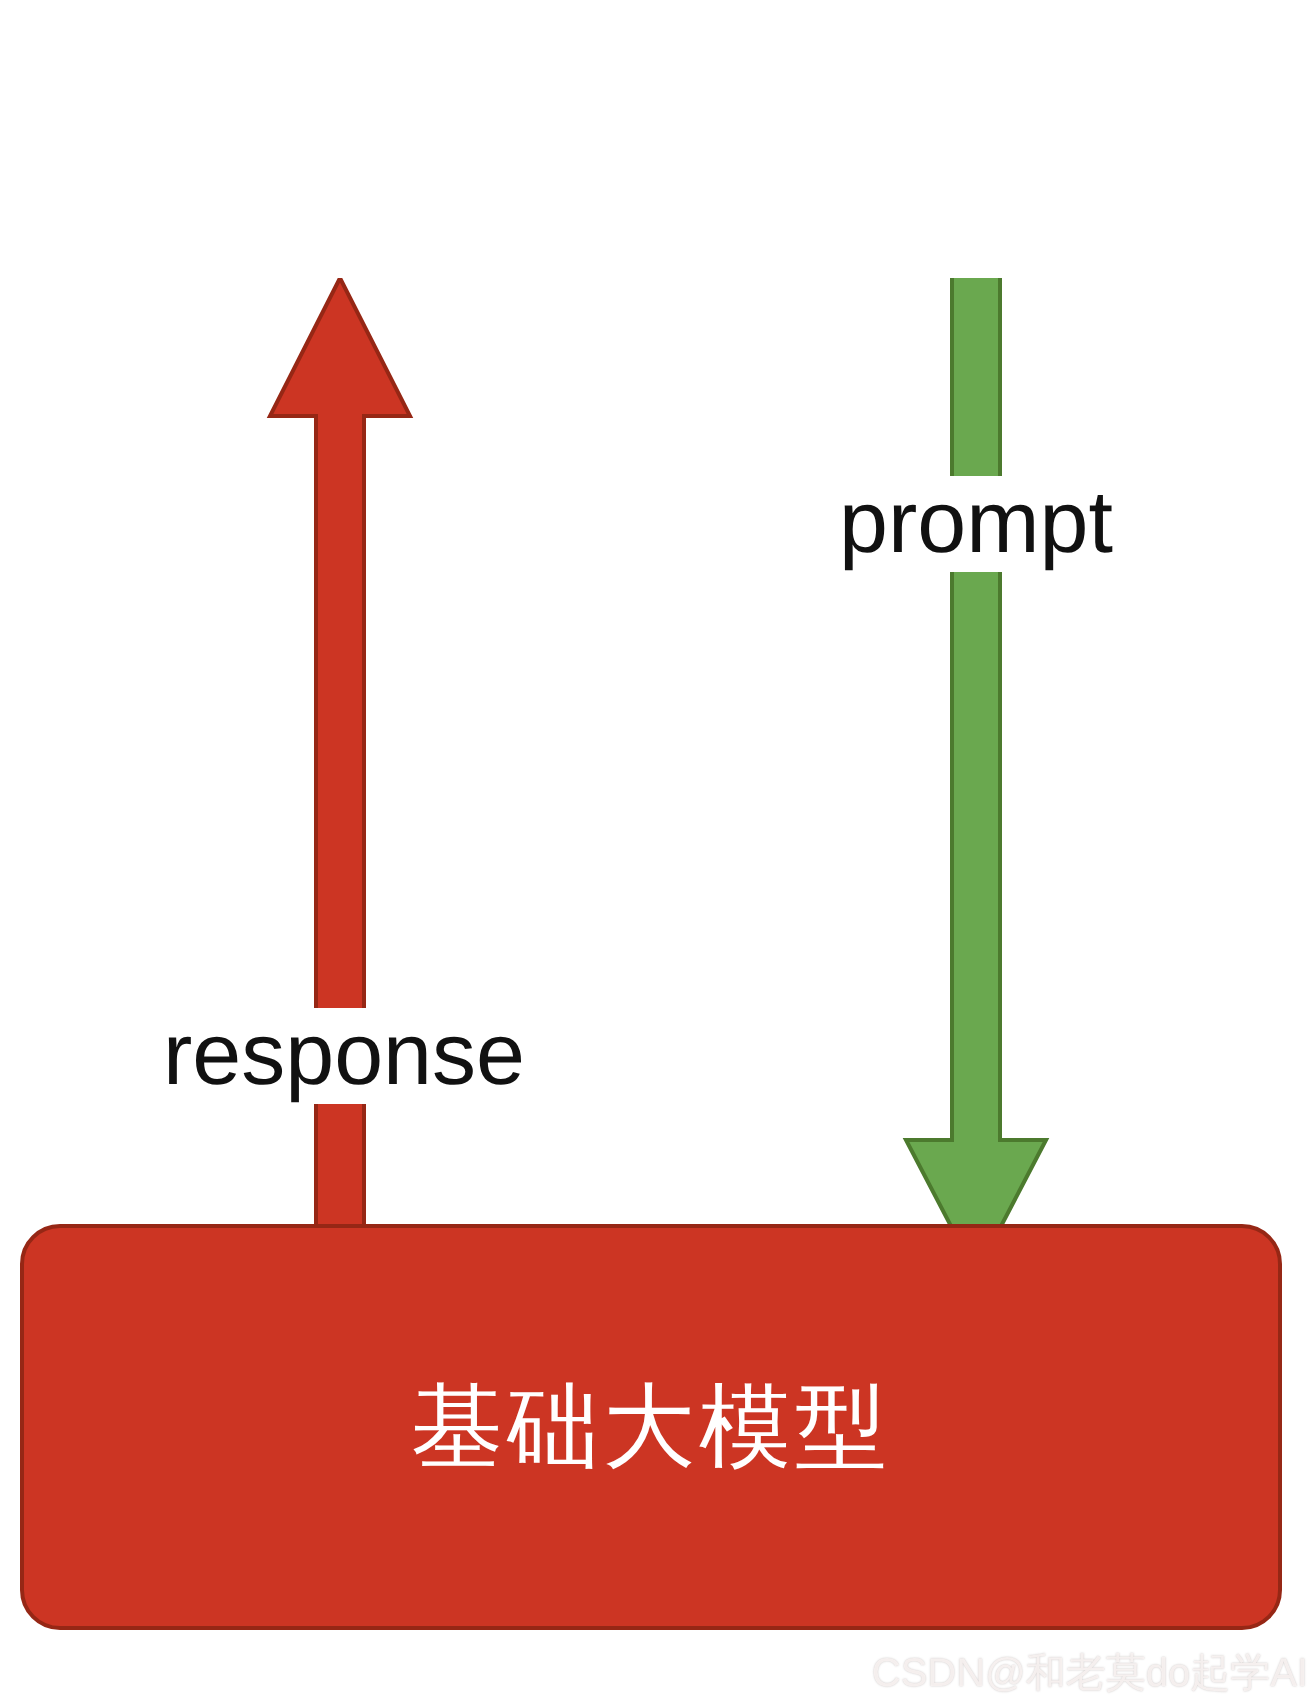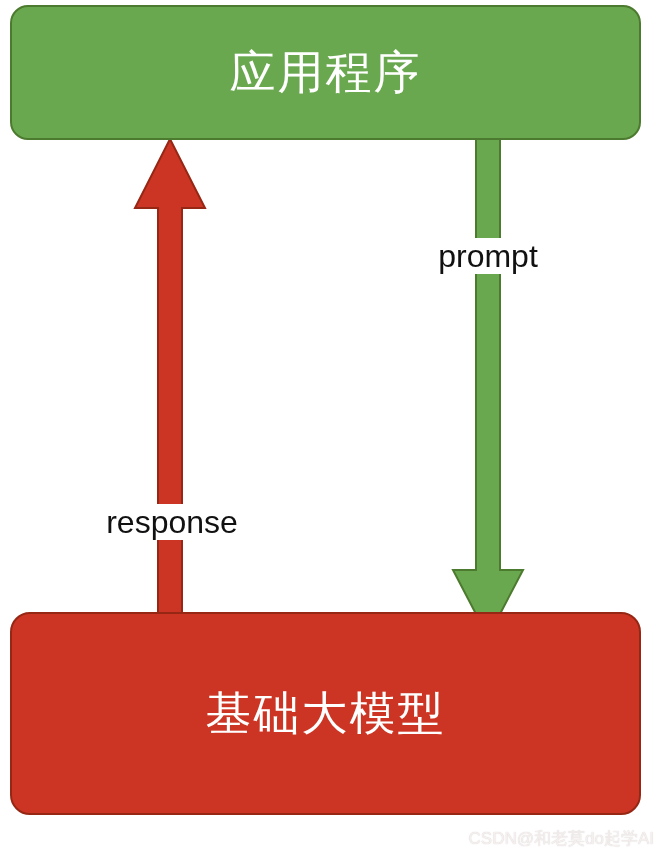--- a/index.html
+++ b/index.html
@@ -51,62 +51,59 @@
     z-index: 1;
     display: block;
   }
   .arrow-up-svg   { left: 130px; top: 139px; }
   .arrow-down-svg { left: 448px; top: 139px; }
   .flow-label {
     position: absolute;
     z-index: 3;
     background: #ffffff;
     color: var(--label-text, #111111);
-    font-size: 32px;
+    font-size: 44px;
     line-height: 1.0;
     padding: 2px 6px;
     white-space: nowrap;
   }
   .label-prompt {
     top: 238px;
     left: 488px;
     transform: translateX(-50%);
   }
   .label-response {
     top: 504px;
     left: 172px;
     transform: translateX(-50%);
   }
   .watermark {
     position: absolute;
     right: 2px;
     bottom: 2px;
     z-index: 4;
-    font-size: 17px;
+    font-size: 20px;
     color: rgba(252, 246, 244, 0.85);
     text-shadow: 0 0 1px rgba(130, 120, 118, 0.45);
     white-space: nowrap;
   }
 </style>
 </head>
 <body>
 
 <div class="canvas">
 
   <svg class="arrow-svg arrow-up-svg" width="80" height="501" viewBox="0 0 80 501" aria-hidden="true">
     <polygon points="40,0 75,69 52,69 52,501 28,501 28,69 5,69" fill="var(--red-fill, #cc3523)" stroke="var(--red-border, #962715)" stroke-width="2" stroke-linejoin="miter"></polygon>
   </svg>
 
   <svg class="arrow-svg arrow-down-svg" width="80" height="498" viewBox="0 0 80 498" aria-hidden="true">
     <polygon points="28,-3 52,-3 52,431 75,431 40,498 5,431 28,431" fill="var(--green-fill, #6aa84f)" stroke="var(--green-border, #4c7a2e)" stroke-width="2" stroke-linejoin="miter"></polygon>
   </svg>
 
-  <div class="box box-top">
-    <span class="box-label">应用程序</span>
-  </div>
 
   <div class="box box-bottom">
     <span class="box-label">基础大模型</span>
   </div>
 
   <div class="flow-label label-prompt">prompt</div>
 
   <div class="flow-label label-response">response</div>
 
   <div class="watermark">CSDN@和老莫do起学AI</div>

